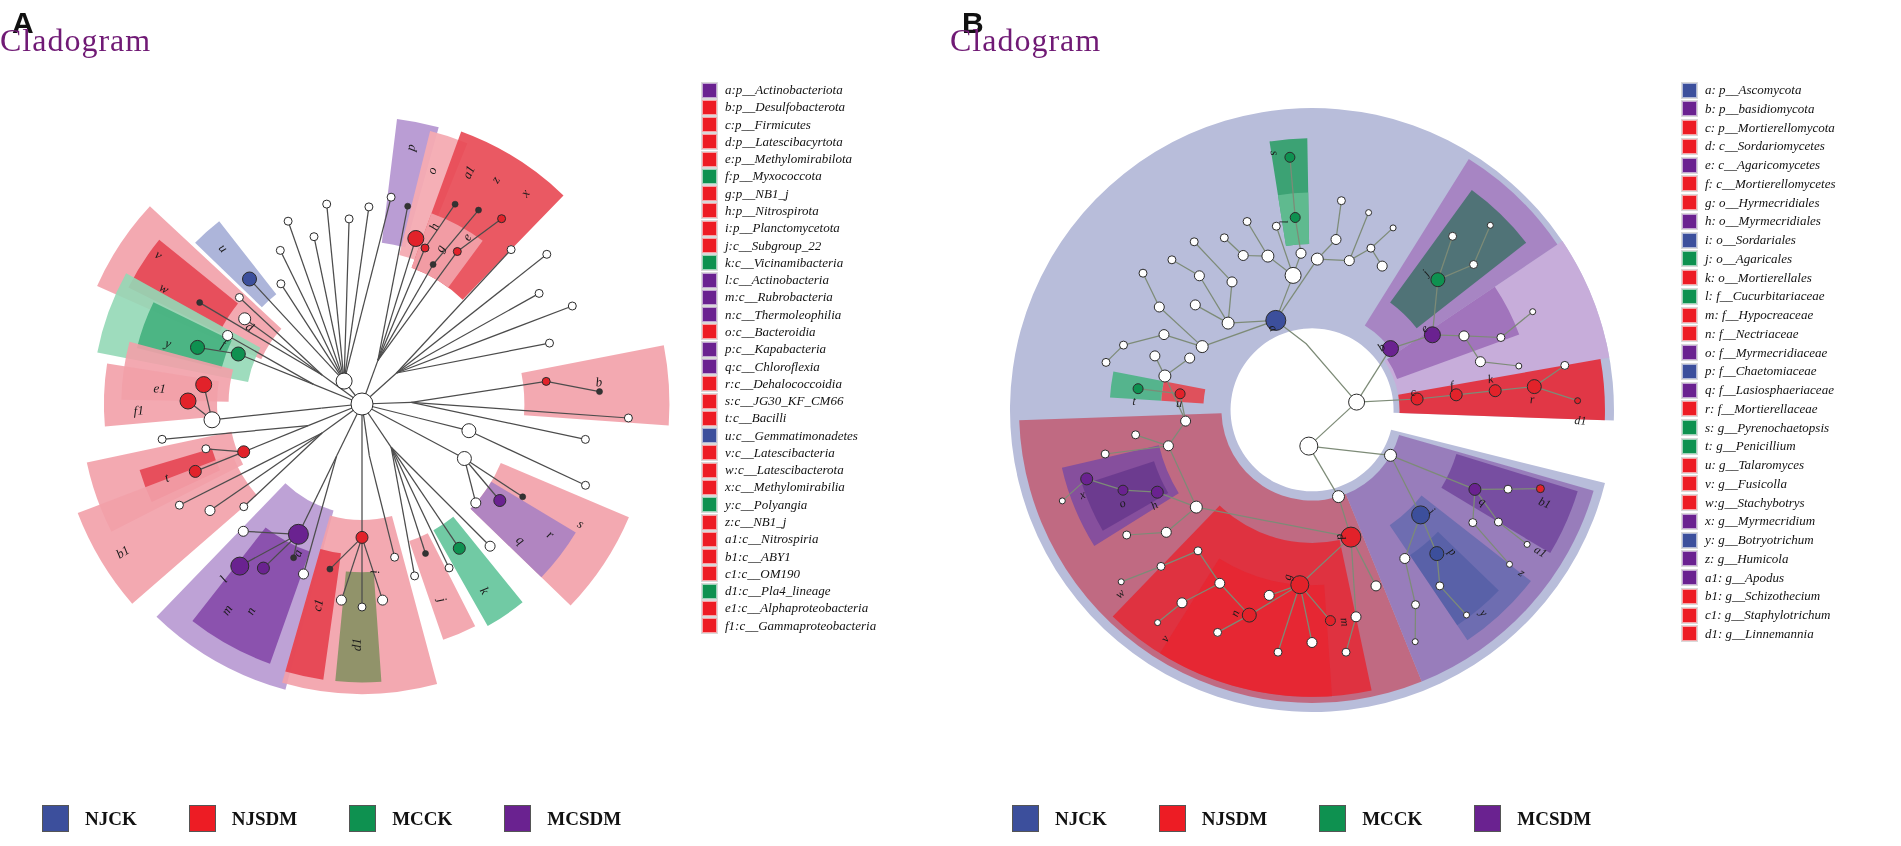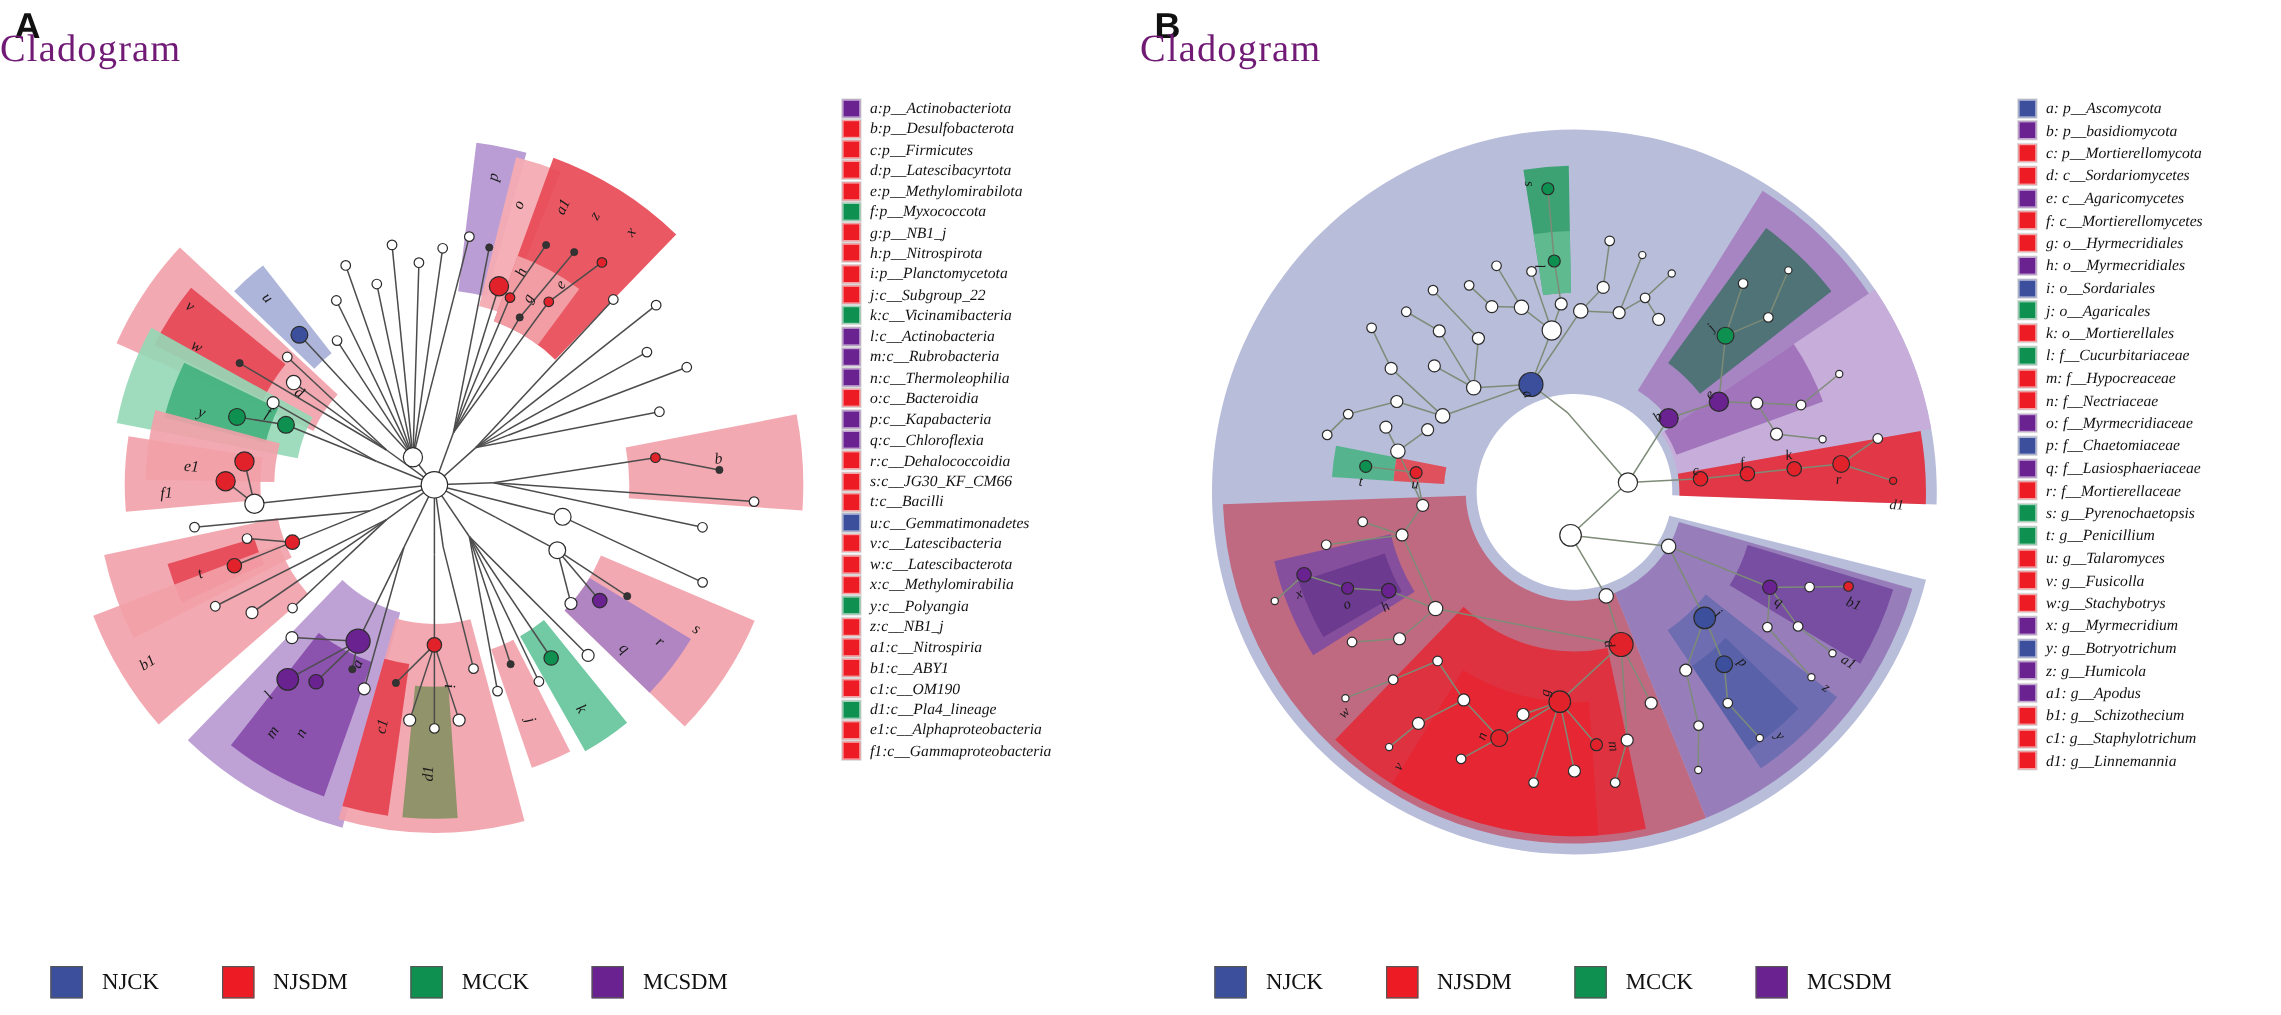--- a/index.html
+++ b/index.html
@@ -9,21 +9,21 @@
   #panel-b{left:950px;width:951px;}
   .panel-letter{position:absolute;left:12px;top:6px;font-family:"Liberation Sans",sans-serif;font-weight:bold;font-size:30px;color:#111;}
   .panel-title{position:absolute;top:22px;left:0;width:700px;text-align:left;font-size:32px;color:#701a75;letter-spacing:1px;}
   .clad-svg{position:absolute;left:0;top:52px;}
   .legend{position:absolute;top:82px;display:flex;flex-direction:column;}
   #panel-a .legend{left:702px;width:240px;height:552px;justify-content:space-between;}
   #panel-b .legend{left:732px;width:215px;height:560px;justify-content:space-between;}
   .legend-item{display:flex;align-items:center;white-space:nowrap;}
   .legend-swatch{width:13px;height:13px;margin-right:8px;flex:0 0 13px;border:1px solid rgba(255,255,255,.6);outline:0.5px solid rgba(0,0,0,.15);}
   .legend-label{font-style:italic;font-size:13px;color:#111;}
-  .groups{position:absolute;bottom:14px;display:flex;gap:52px;align-items:flex-end;}
+  .groups{position:absolute;bottom:14px;display:flex;gap:52px;align-items:flex-end;font-weight:bold;}
   #panel-a .groups{left:42px;}
   #panel-b .groups{left:62px;}
   .group-item{display:flex;align-items:center;gap:16px;}
   .group-swatch{width:25px;height:25px;border:1px solid #555;}
   .group-label{font-size:19px;color:#111;}
 </style>
 </head>
 <body>
 
 <div class="panel" id="panel-a">

